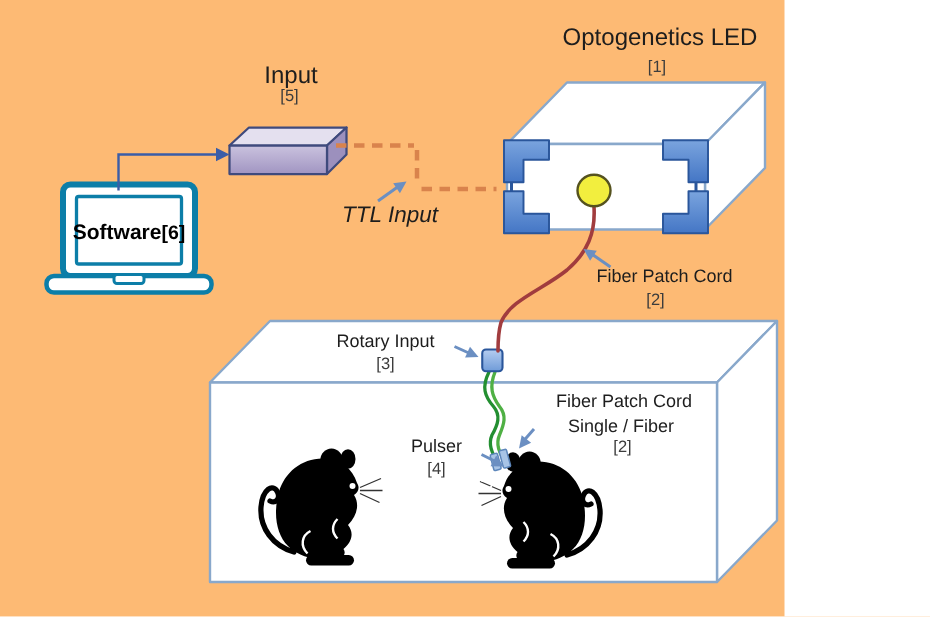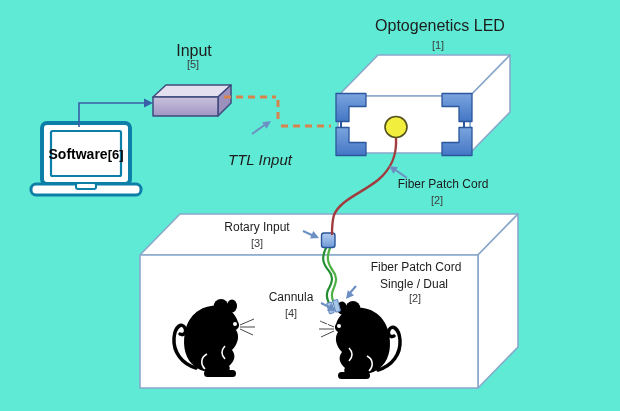--- a/index.html
+++ b/index.html
@@ -1,36 +1,36 @@
 <!DOCTYPE html>
 <html><head>
 <meta charset="utf-8">
 <style>
   html,body{margin:0;padding:0;background:#ffffff;}
   #stage{
     position:relative;
-    width:620px;height:411px;
-    background:#5eead4;
+    width:523px;height:411px;
+    background:#fdba74;
     font-family:"Liberation Sans", sans-serif;
     overflow:hidden;
   }
   #art{position:absolute;left:0;top:0;}
   .lbl{
     position:absolute;
     transform:translateX(-50%);
     white-space:nowrap;
     color:#1d1d1d;
     text-align:center;
     line-height:1.05;
   }
   .t-main{font-size:12px;}
   .t-big{font-size:16px;}
   .t-ref{font-size:11px;color:#3c3c3c;}
   .t-sub{font-size:12px;color:#222;}
-  .t-italic{font-style:italic;font-size:15px;margin-top:16px;}
+  .t-italic{font-style:italic;font-size:15px;}
   .screen-text{
     position:absolute;left:51px;top:131px;width:70px;height:45px;
     display:flex;flex-direction:row;align-items:center;justify-content:center;
     font-weight:bold;color:#000;
   }
   .screen-text .l1{font-size:14px;}
   .screen-text .l2{font-size:13px;margin-top:1px;}
 </style>
 </head>
 <body>
@@ -183,19 +183,19 @@
 
 <div class="lbl t-italic" style="left:260px;top:136px;">TTL Input</div>
 
 <div class="lbl t-main" style="left:443px;top:178px;">Fiber Patch Cord</div>
 <div class="lbl t-ref" style="left:437px;top:195px;">[2]</div>
 
 <div class="lbl t-main" style="left:257px;top:221px;">Rotary Input</div>
 <div class="lbl t-ref" style="left:257px;top:238px;">[3]</div>
 
 <div class="lbl t-main" style="left:416px;top:261px;">Fiber Patch Cord</div>
-<div class="lbl t-sub" style="left:414px;top:278px;">Single / Dual</div>
+<div class="lbl t-sub" style="left:414px;top:278px;">Single / Fiber</div>
 <div class="lbl t-ref" style="left:415px;top:293px;">[2]</div>
 
-<div class="lbl t-main" style="left:291px;top:291px;">Cannula</div>
+<div class="lbl t-main" style="left:291px;top:291px;">Pulser</div>
 <div class="lbl t-ref" style="left:291px;top:308px;">[4]</div>
 
 </div>
 
 </body></html>

